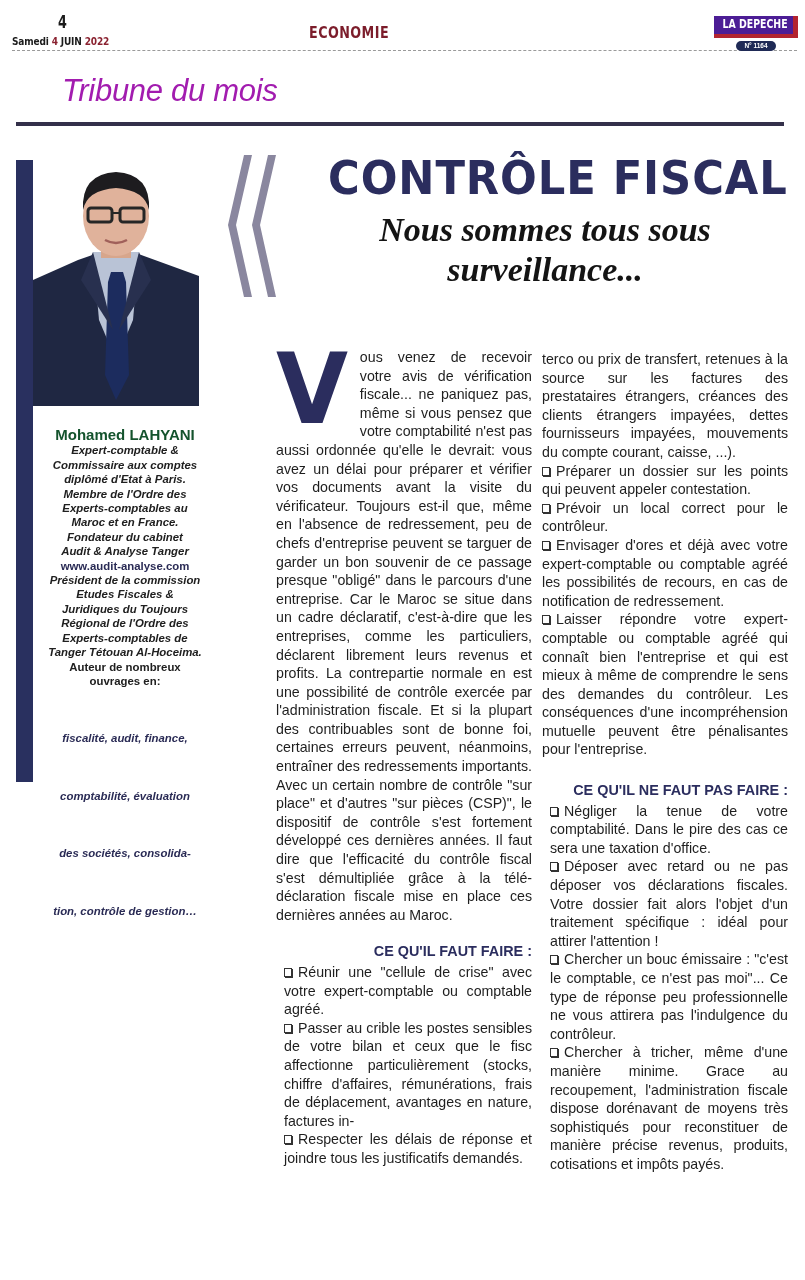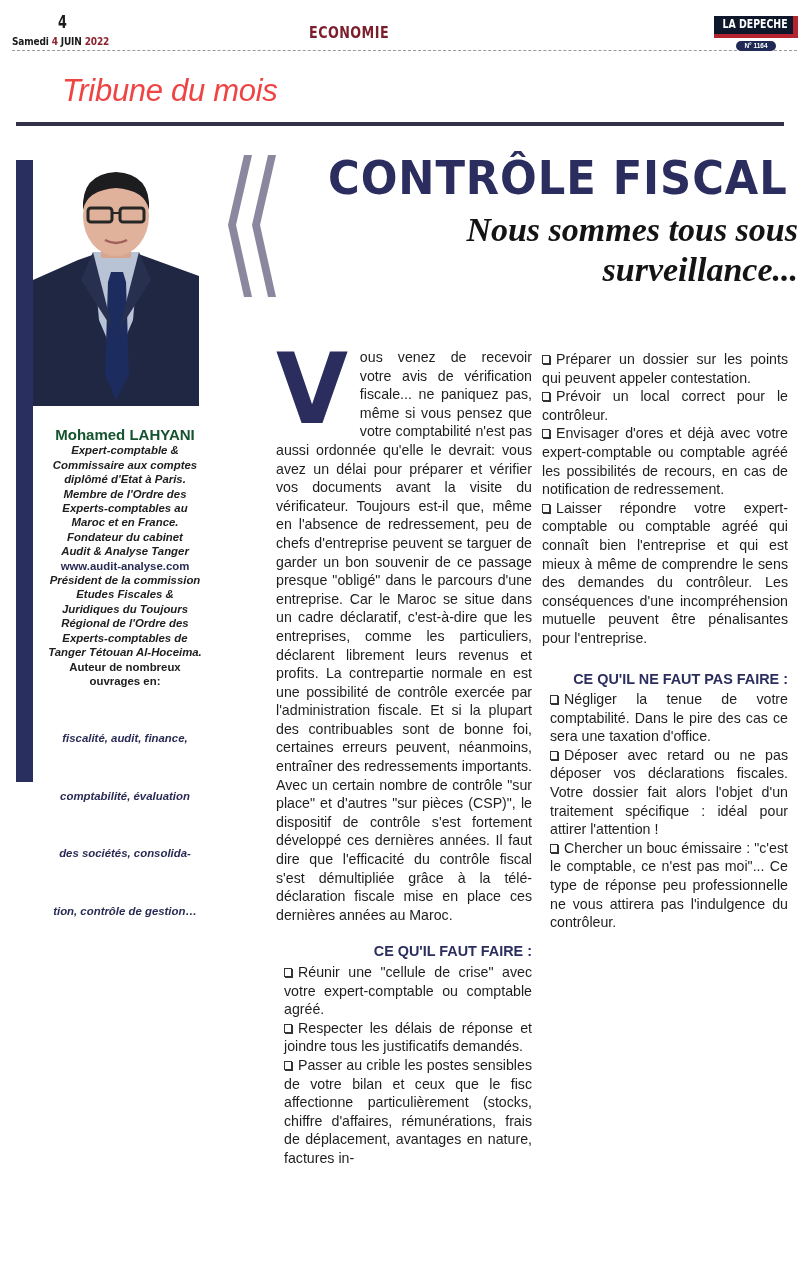--- a/index.html
+++ b/index.html
@@ -7,43 +7,43 @@
   body { position: relative; font-family: "Liberation Sans", sans-serif; color: #1b1b1b; }
 
   
   .page-num { position: absolute; left: 58px; top: 12px; font-family: "DejaVu Sans", sans-serif; font-weight: bold; font-size: 17px; color: #1b1b1b; transform: scaleX(0.75); transform-origin: left top; }
   .dateline { position: absolute; left: 12px; top: 35px; font-family: "DejaVu Sans", sans-serif; font-weight: bold; font-size: 11px; letter-spacing: -0.2px; transform: scaleX(0.82); transform-origin: left top; white-space: nowrap; }
   .dateline .red { color: #8a2230; }
   .section { position: absolute; left: 0; width: 698px; top: 24px; text-align: center; font-family: "DejaVu Sans", sans-serif; font-weight: bold; font-size: 15px; color: #7c1d2b; letter-spacing: 0.5px; }
   .section span { display: inline-block; transform: scaleX(0.85); }
   .dash-rule { position: absolute; left: 12px; right: 8px; top: 50px; height: 1px; border-top: 1.5px dashed #9a9a9a; }
 
-  .logo { position: absolute; left: 714px; top: 16px; width: 84px; height: 22px; background: #0f172a; border-bottom: 4px solid #b3242f; }
+  .logo { position: absolute; left: 714px; top: 16px; width: 84px; height: 22px; background: #4c1d95; border-bottom: 4px solid #b3242f; }
   .logo-text { position: absolute; left: 0; right: 6px; top: 1px; text-align: center; color: #fff; font-family: "DejaVu Sans", sans-serif; font-weight: bold; font-size: 12px; transform: scaleX(0.78); white-space: nowrap; }
   .logo-strip { position: absolute; right: 0; top: 0; width: 5px; height: 18px; background: #b3242f; }
   .logo-issue { position: absolute; left: 736px; top: 41px; width: 40px; height: 10px; border-radius: 5px; background: #1f2a56; color: #fff; font-size: 6.5px; font-weight: bold; text-align: center; line-height: 10px; }
 
-  .tribune { position: absolute; left: 62px; top: 73px; font-family: "Liberation Sans", sans-serif; font-style: italic; font-size: 31px; color: #ef4444; letter-spacing: -0.3px; }
+  .tribune { position: absolute; left: 62px; top: 73px; font-family: "Liberation Sans", sans-serif; font-style: italic; font-size: 31px; color: #a21caf; letter-spacing: -0.3px; }
   .top-rule { position: absolute; left: 16px; top: 122px; width: 768px; height: 4px; background: #33304a; }
 
   
   .side-bar { position: absolute; left: 16px; top: 160px; width: 17px; height: 622px; background: #29305f; }
   .photo { position: absolute; left: 33px; top: 160px; width: 166px; height: 246px; overflow: hidden; background: #ffffff; }
   .bio { position: absolute; left: 36px; top: 428px; width: 178px; text-align: center; font-size: 11.4px; line-height: 14.4px; }
   .bio .name { font-weight: bold; font-style: normal; font-size: 15px; color: #14532d; margin-bottom: 1px; }
   .bio .it { font-style: italic; font-weight: bold; color: #202020; }
   .bio .web { font-weight: bold; color: #2a2b55; }
   .bio .auth { font-weight: bold; color: #202020; }
   .bio .topics { font-style: italic; font-weight: bold; color: #2a2b55; margin-top: 43px; }
 
   
   .chevrons { position: absolute; left: 226px; top: 155px; width: 56px; height: 142px; }
   .headline { position: absolute; left: 308px; top: 150px; width: 460px; text-align: center; font-family: "DejaVu Sans", sans-serif; font-weight: bold; font-size: 47px; color: #2b2d5e; letter-spacing: 1px; white-space: nowrap; }
   .headline span { display: inline-block; transform: scaleX(0.92); transform-origin: center; }
-  .subhead { position: absolute; left: 308px; top: 210px; width: 490px; text-align: right; font-family: "Liberation Serif", serif; font-style: italic; font-weight: bold; font-size: 34px; line-height: 40px; color: #141414; }
+  .subhead { position: absolute; left: 300px; top: 210px; width: 490px; text-align: center; font-family: "Liberation Serif", serif; font-style: italic; font-weight: bold; font-size: 34px; line-height: 40px; color: #141414; }
 
   
   .col { position: absolute; font-size: 14.2px; line-height: 18.6px; text-align: justify; color: #1e1e1e; hyphens: none; }
   .col1 { left: 276px; top: 348px; width: 256px; }
   .col2 { left: 542px; top: 350px; width: 246px; }
   .dropcap { float: left; font-family: "DejaVu Sans", sans-serif; font-weight: bold; font-size: 98px; line-height: 78px; height: 82px; color: #2b2d5e; margin: 2px 10px 0 -2px; transform: scaleX(0.95); }
   .para-end { margin-bottom: 18px; }
   .subtitle { font-weight: bold; font-size: 14.4px; color: #2b2d5e; margin: 0 0 2px 0; text-align: right; }
   .bullet { padding-left: 8px; }
   .box { display: inline-block; width: 8px; height: 9px; border: 1.3px solid #333; border-left-width: 1px; border-bottom-width: 1px; margin-right: 6px; position: relative; top: 0px; box-shadow: 1px 1px 0 #333; }
@@ -132,29 +132,31 @@
 <div class="headline"><span>CONTRÔLE FISCAL</span></div>
 <div class="subhead">Nous sommes tous sous surveillance...</div>
 
 <div class="col col1">
   <p class="para-end">
     <span class="dropcap">V</span>
     <span>ous venez de recevoir votre avis de vérification fiscale... ne paniquez pas, même si vous pensez que votre comptabilité n'est pas aussi ordonnée qu'elle le devrait: vous avez un délai pour préparer et vérifier vos documents avant la visite du vérificateur. Toujours est-il que, même en l'absence de redressement, peu de chefs d'entreprise peuvent se targuer de garder un bon souvenir de ce passage presque "obligé" dans le parcours d'une entreprise. Car le Maroc se situe dans un cadre déclaratif, c'est-à-dire que les entreprises, comme les particuliers, déclarent librement leurs revenus et profits. La contrepartie normale en est une possibilité de contrôle exercée par l'administration fiscale. Et si la plupart des contribuables sont de bonne foi, certaines erreurs peuvent, néanmoins, entraîner des redressements importants. Avec un certain nombre de contrôle "sur place" et d'autres "sur pièces (CSP)", le dispositif de contrôle s'est fortement développé ces dernières années. Il faut dire que l'efficacité du contrôle fiscal s'est démultipliée grâce à la télé-déclaration fiscale mise en place ces dernières années au Maroc.</span>
   </p>
   <div class="subtitle">CE QU'IL FAUT FAIRE :</div>
   <p class="bullet"><span class="box"></span><span>Réunir une "cellule de crise" avec votre expert-comptable ou comptable agréé.</span></p>
+  <p class="bullet"><span class="box"></span><span>Passer au crible les postes sensibles de votre bilan et ceux que le fisc affectionne particulièrement (stocks, chiffre d'affaires, rémunérations, frais de déplacement, avantages en nature, factures in-</span></p>
   <p class="bullet"><span class="box"></span><span>Respecter les délais de réponse et joindre tous les justificatifs demandés.</span></p>
-  <p class="bullet"><span class="box"></span><span>Passer au crible les postes sensibles de votre bilan et ceux que le fisc affectionne particulièrement (stocks, chiffre d'affaires, rémunérations, frais de déplacement, avantages en nature, factures in-</span></p>
 </div>
 
 <div class="col col2">
+  <p>terco ou prix de transfert, retenues à la source sur les factures des prestataires étrangers, créances des clients étrangers impayées, dettes fournisseurs impayées, mouvements du compte courant, caisse, ...).</p>
   <p class="bullet"><span class="box"></span><span>Préparer un dossier sur les points qui peuvent appeler contestation.</span></p>
   <p class="bullet"><span class="box"></span><span>Prévoir un local correct pour le contrôleur.</span></p>
   <p class="bullet"><span class="box"></span><span>Envisager d'ores et déjà avec votre expert-comptable ou comptable agréé les possibilités de recours, en cas de notification de redressement.</span></p>
   <p class="bullet"><span class="box"></span><span>Laisser répondre votre expert-comptable ou comptable agréé qui connaît bien l'entreprise et qui est mieux à même de comprendre le sens des demandes du contrôleur. Les conséquences d'une incompréhension mutuelle peuvent être pénalisantes pour l'entreprise.</span></p>
 
   <div class="subtitle sec-title">CE QU'IL NE FAUT PAS FAIRE :</div>
   <div class="list2">
     <p class="bullet"><span class="box"></span><span>Négliger la tenue de votre comptabilité. Dans le pire des cas ce sera une taxation d'office.</span></p>
     <p class="bullet"><span class="box"></span><span>Déposer avec retard ou ne pas déposer vos déclarations fiscales. Votre dossier fait alors l'objet d'un traitement spécifique : idéal pour attirer l'attention !</span></p>
     <p class="bullet"><span class="box"></span><span>Chercher un bouc émissaire : "c'est le comptable, ce n'est pas moi"... Ce type de réponse peu professionnelle ne vous attirera pas l'indulgence du contrôleur.</span></p>
+    <p class="bullet"><span class="box"></span><span>Chercher à tricher, même d'une manière minime. Grace au recoupement, l'administration fiscale dispose dorénavant de moyens très sophistiqués pour reconstituer de manière précise revenus, produits, cotisations et impôts payés.</span></p>
   </div>
 </div>
 
 </body></html>

